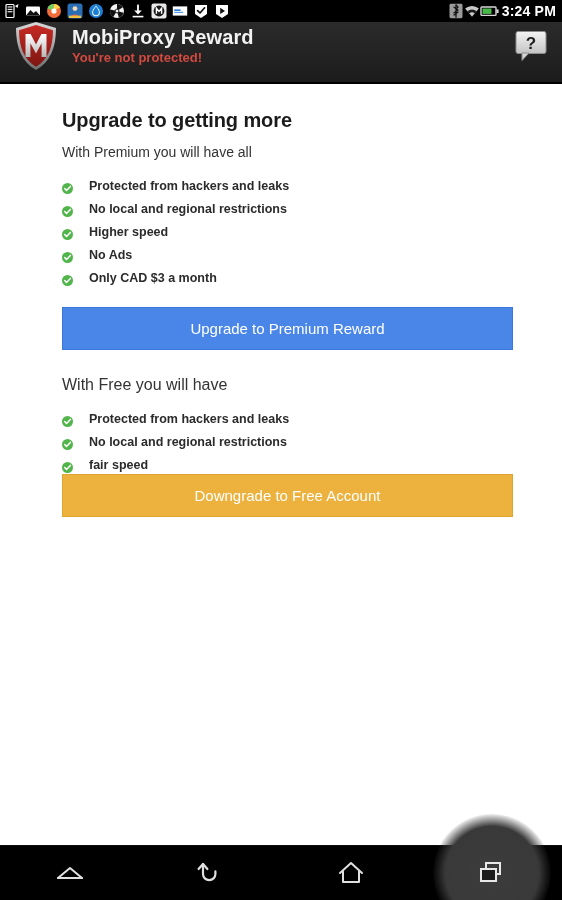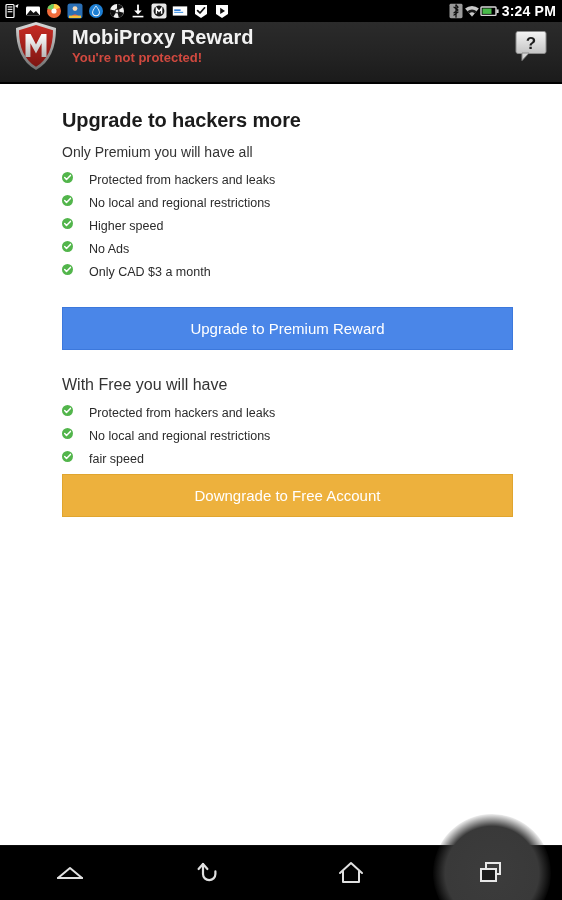--- a/index.html
+++ b/index.html
@@ -62,22 +62,22 @@
   .h1{
     font-size:20px; font-weight:bold; color:#1b1b1b;
     line-height:24px; letter-spacing:-.1px;
   }
   .sub{
     font-size:14px; color:#333333;
     margin-top:11px; line-height:18px;
   }
   .feat-list{ list-style:none; margin-top:11px; }
   .feat{
-    display:flex; align-items:flex-start;
-    height:22px; margin-bottom:1px;
+    display:flex; align-items:flex-end;
+    height:22px; margin-bottom:1px;font-weight:bold;
   }
   .check{
     width:11px; height:11px; flex:0 0 11px;
     border-radius:50%;
     background:#52b54b;
     margin-right:16px;
     position:relative;
   }
   .check svg{ position:absolute; top:0; left:0; }
   .feat-txt{ font-size:12.5px; color:#2b2b2b; line-height:16px; }
@@ -253,23 +253,23 @@
       </defs>
       <rect x="2" y="1.5" width="30" height="22" rx="2" fill="url(#helpG)" stroke="#8c8c8c" stroke-width="1"></rect>
       <path d="M8 23 L8 30.5 L15 23 Z" fill="#d6d6d6" stroke="#8c8c8c" stroke-width="1" stroke-linejoin="round"></path>
       <text x="17" y="18.5" text-anchor="middle" font-family="Liberation Sans, sans-serif" font-size="17" font-weight="bold" fill="#1c1c1c">?</text>
     </svg>
   </div>
 </div>
 
 <div class="content">
 
-  <div class="h1">Upgrade to hackers more</div>
-
-  <div class="sub">Only Premium you will have all</div>
+  <div class="h1">Upgrade to getting more</div>
+
+  <div class="sub">With Premium you will have all</div>
 
   <ul class="feat-list">
     <li class="feat">
       <span class="check">
         <svg width="11" height="11" viewBox="0 0 11 11">
             <path d="M2.7 5.6 L4.5 7.5 L8.4 3.4" fill="none" stroke="#fff" stroke-width="1.5" stroke-linecap="round" stroke-linejoin="round"></path>
           </svg>
       </span>
       <span class="feat-txt">Protected from hackers and leaks</span>
     </li>

